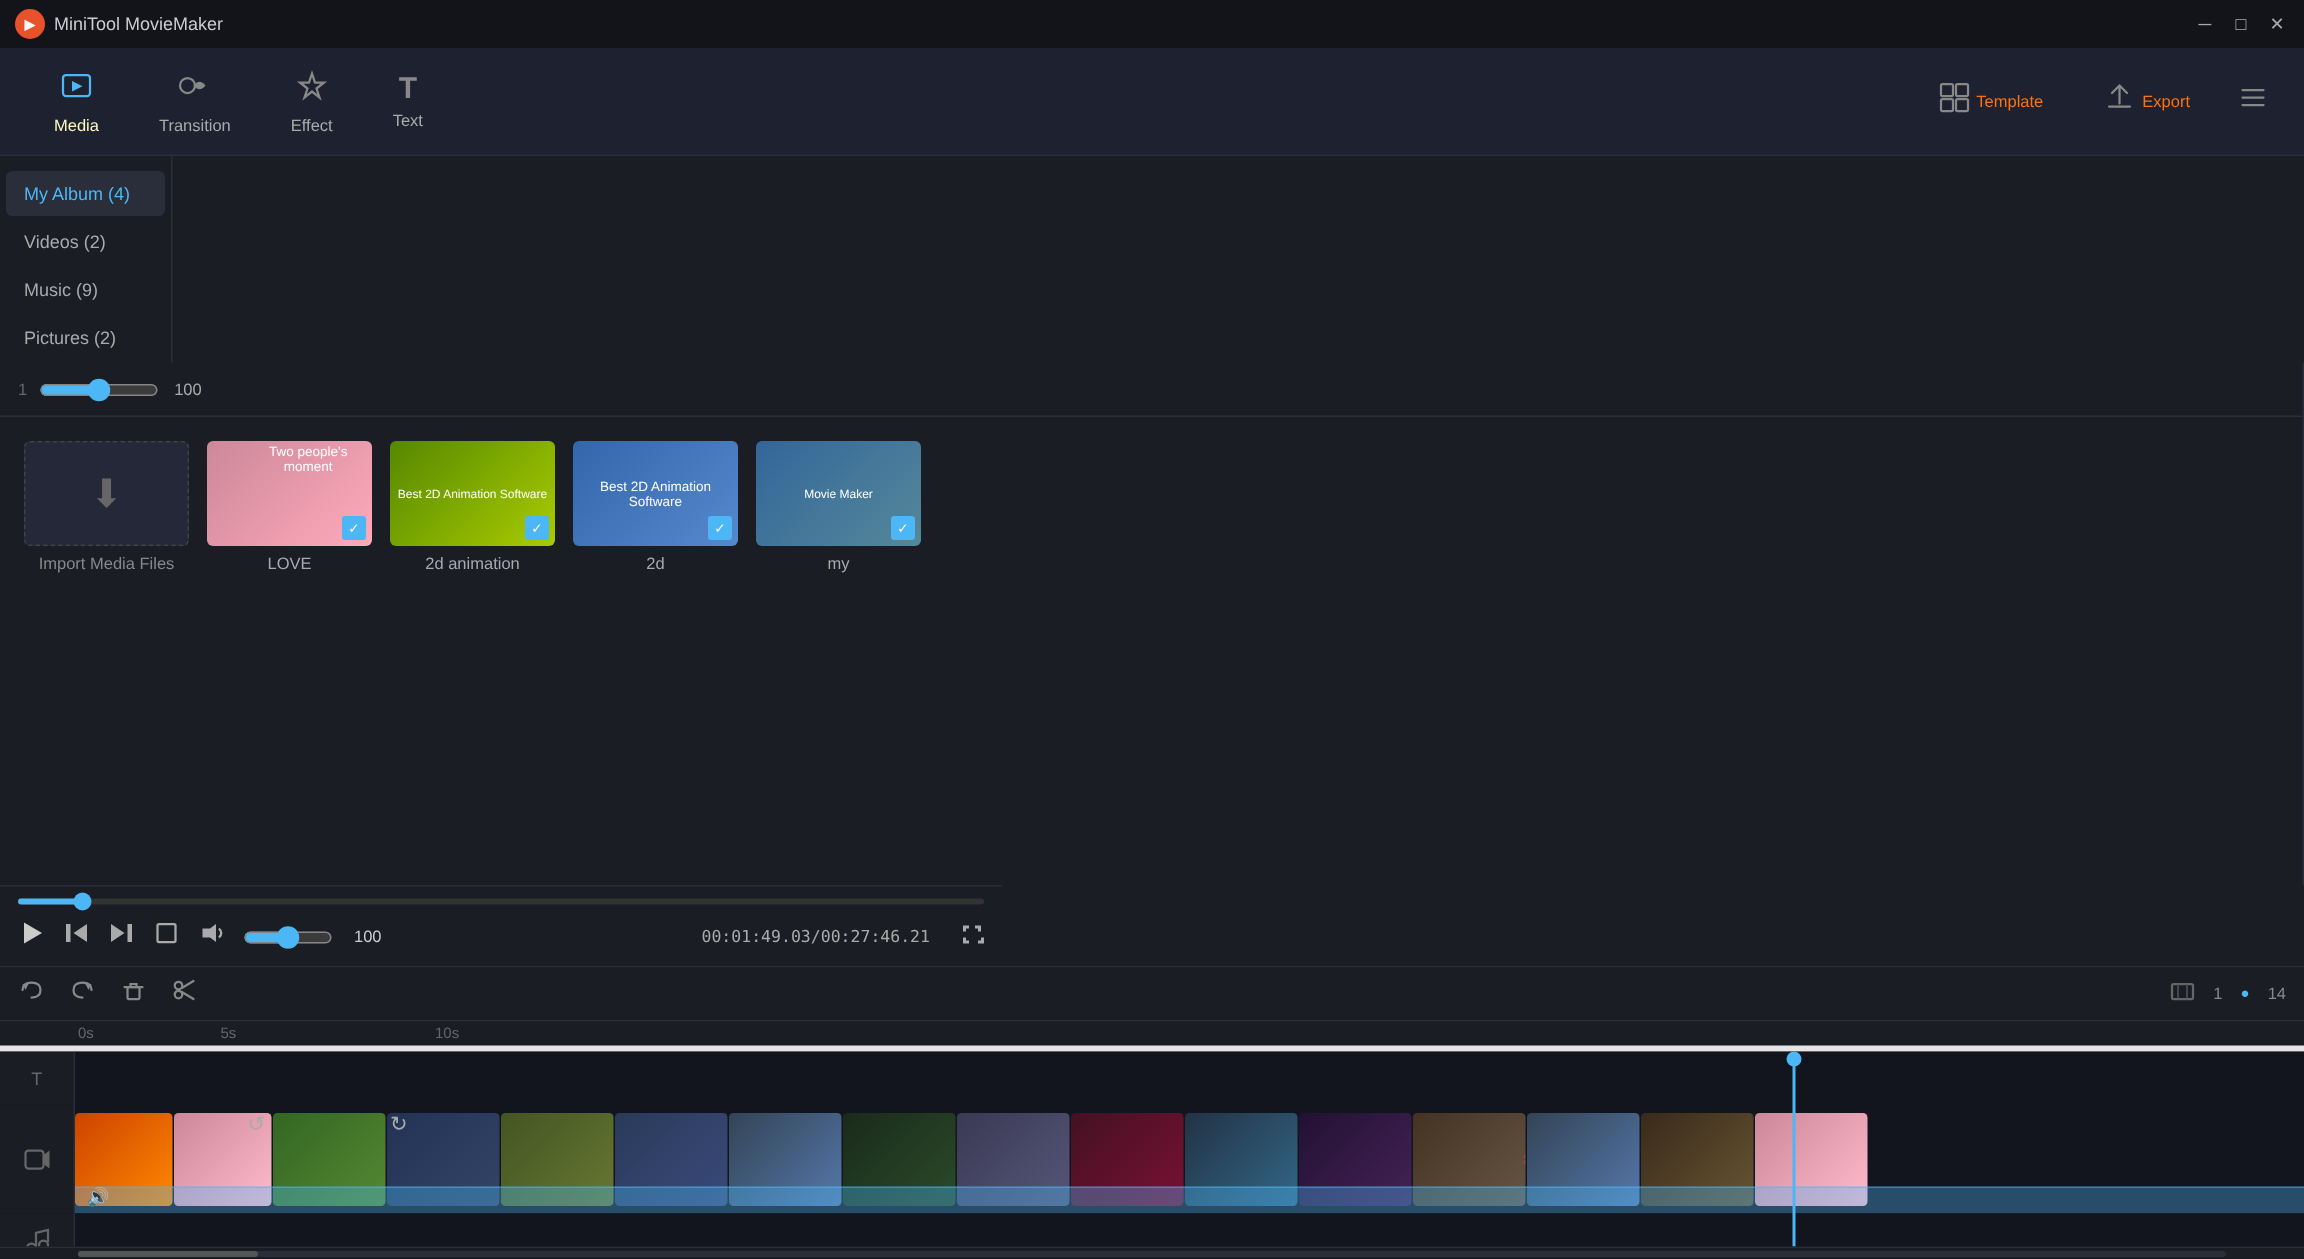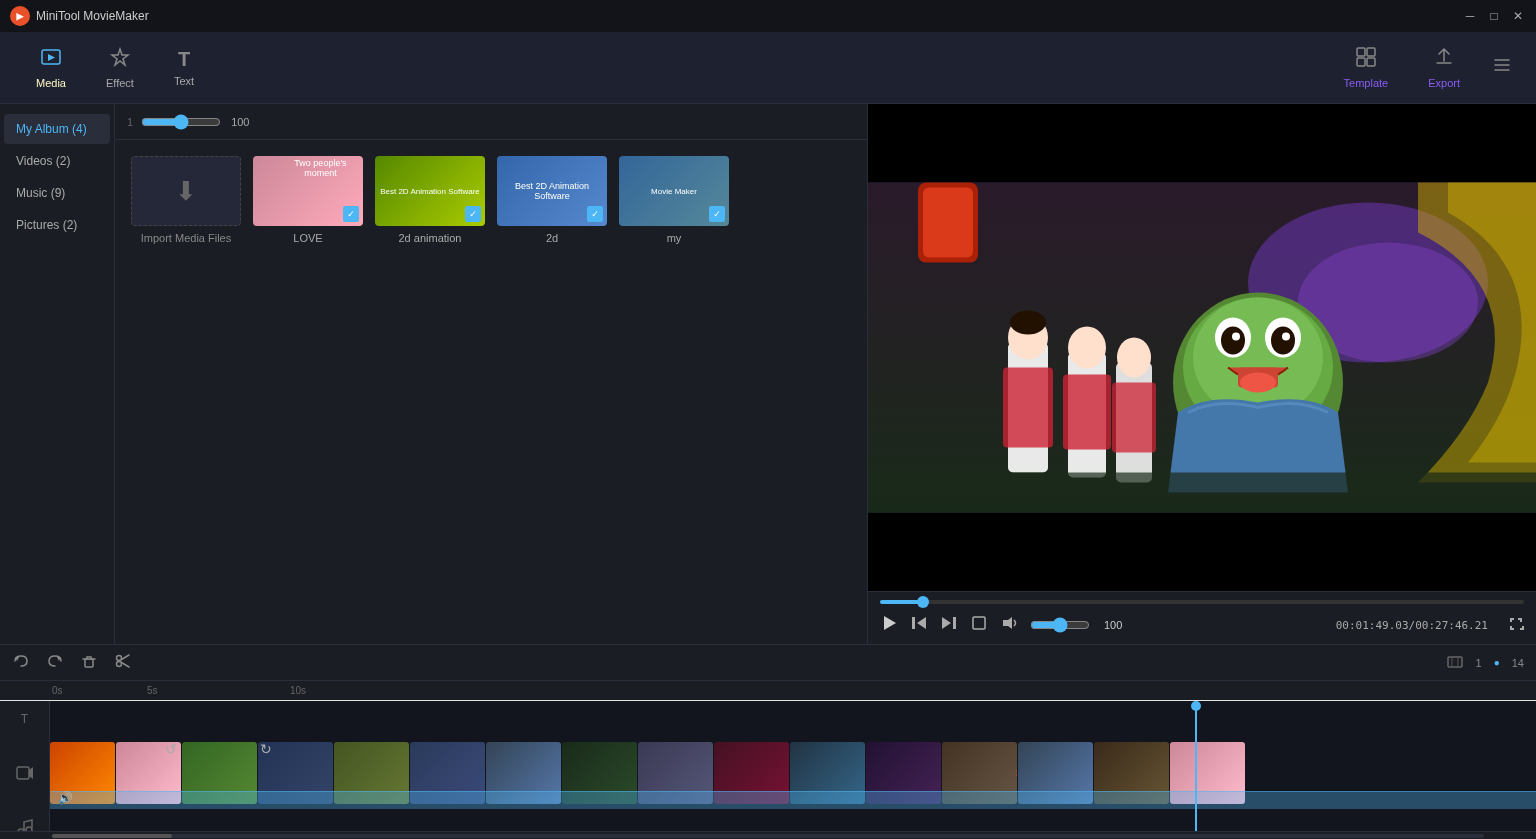--- a/index.html
+++ b/index.html
@@ -53,31 +53,32 @@
       border-radius: 4px; position: relative;
     }
     .toolbar-item.active { color: #fef9c3; }
     .toolbar-item .icon { font-size: 20px; }
     .toolbar-item .label { font-size: 11px; }
     .toolbar-spacer { flex: 1; }
     .toolbar-right {
       display: flex; align-items: center; gap: 8px;
     }
     .toolbar-right-item {
-      display: flex; flex-direction: column; align-items: center; justify-content: space-between;
-      padding: 8px 16px; cursor: pointer; color: #8b5cf6; gap: 4px; min-width: 60px;
+      display: flex; flex-direction: row; align-items: center; justify-content: space-between;
+      padding: 8px 16px; cursor: pointer; color: #f97316; gap: 4px; min-width: 60px;
     }
     .toolbar-right-item .icon { font-size: 20px; }
     .toolbar-right-item .label { font-size: 11px; }
     .hamburger { padding: 8px; cursor: pointer; font-size: 18px; color: #aaa; }
 
     
     #main {
       display: flex;
       height: calc(839px - 32px - 72px - 195px);
+      flex-direction: column;
     }
 
     
     #sidebar {
       width: 115px;
       background: #1a1d24;
       border-right: 1px solid #2a2d3a;
       padding-top: 8px;
     }
     .sidebar-item {
@@ -179,21 +180,21 @@
     .tl-btn { font-size: 16px; cursor: pointer; color: #777; background: none; border: none; }
     .tl-spacer { flex: 1; }
     .tl-right { display: flex; align-items: center; gap: 12px; font-size: 11px; color: #888; }
 
     #timeline-content {
       flex: 1; overflow-x: auto; position: relative;
       display: flex; flex-direction: column;
     }
     #timeline-ruler {
       display: flex; align-items: center; height: 20px;
-      background: #1a1d24; border-bottom: 1px solid #e5e5e5;
+      background: #1a1d24; border-bottom: 4px solid #e5e5e5;
       font-size: 10px; color: #666; padding-left: 52px; gap: 0;
     }
     .ruler-mark { min-width: 95px; display: flex; align-items: center; gap: 0; }
 
     #timeline-tracks {
       flex: 1; position: relative; overflow: hidden;
     }
     .track-row {
       display: flex; align-items: center; height: 52px; position: relative;
     }
@@ -264,20 +265,29 @@
 
 <div id="toolbar">
   <div class="toolbar-item active">
     <span class="icon">
       <svg width="22" height="22" viewBox="0 0 22 22">
           <rect x="2" y="4" width="18" height="14" rx="2" fill="none" stroke="#4db6f5" stroke-width="1.5"></rect>
           <path d="M8 8l7 3.5-7 3.5V8z" fill="#4db6f5"></path>
         </svg>
     </span>
     <span class="label">Media</span>
+  </div>
+  <div class="toolbar-item">
+    <span class="icon">
+      <svg width="22" height="22" viewBox="0 0 22 22">
+          <circle cx="6" cy="11" r="5" fill="none" stroke="#888" stroke-width="1.5"></circle>
+          <path d="M10 11 Q14 6 18 11 Q14 16 10 11z" fill="#888"></path>
+        </svg>
+    </span>
+    <span class="label">Transition</span>
   </div>
   <div class="toolbar-item">
     <span class="icon">
       <svg width="22" height="22" viewBox="0 0 22 22">
           <polygon points="11,3 13,9 19,9 14,13 16,19 11,15 6,19 8,13 3,9 9,9" fill="none" stroke="#888" stroke-width="1.5"></polygon>
         </svg>
     </span>
     <span class="label">Effect</span>
   </div>
   <div class="toolbar-item">

